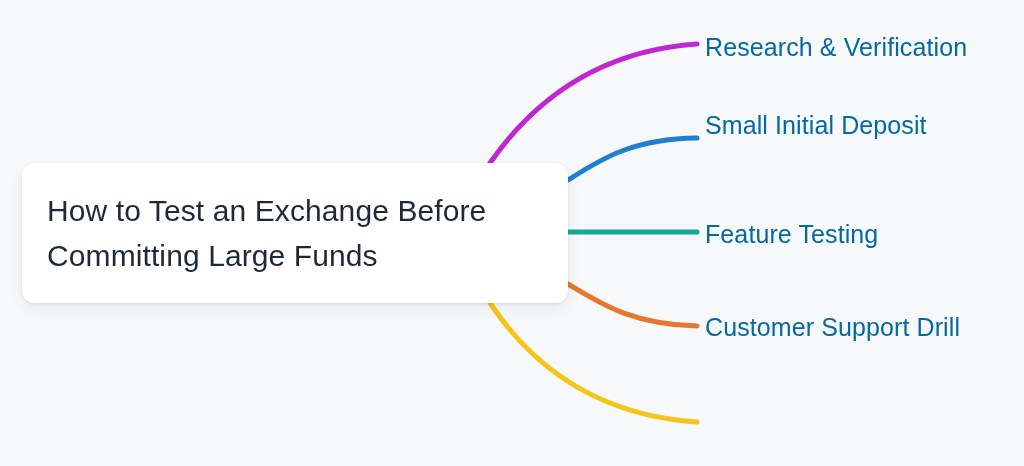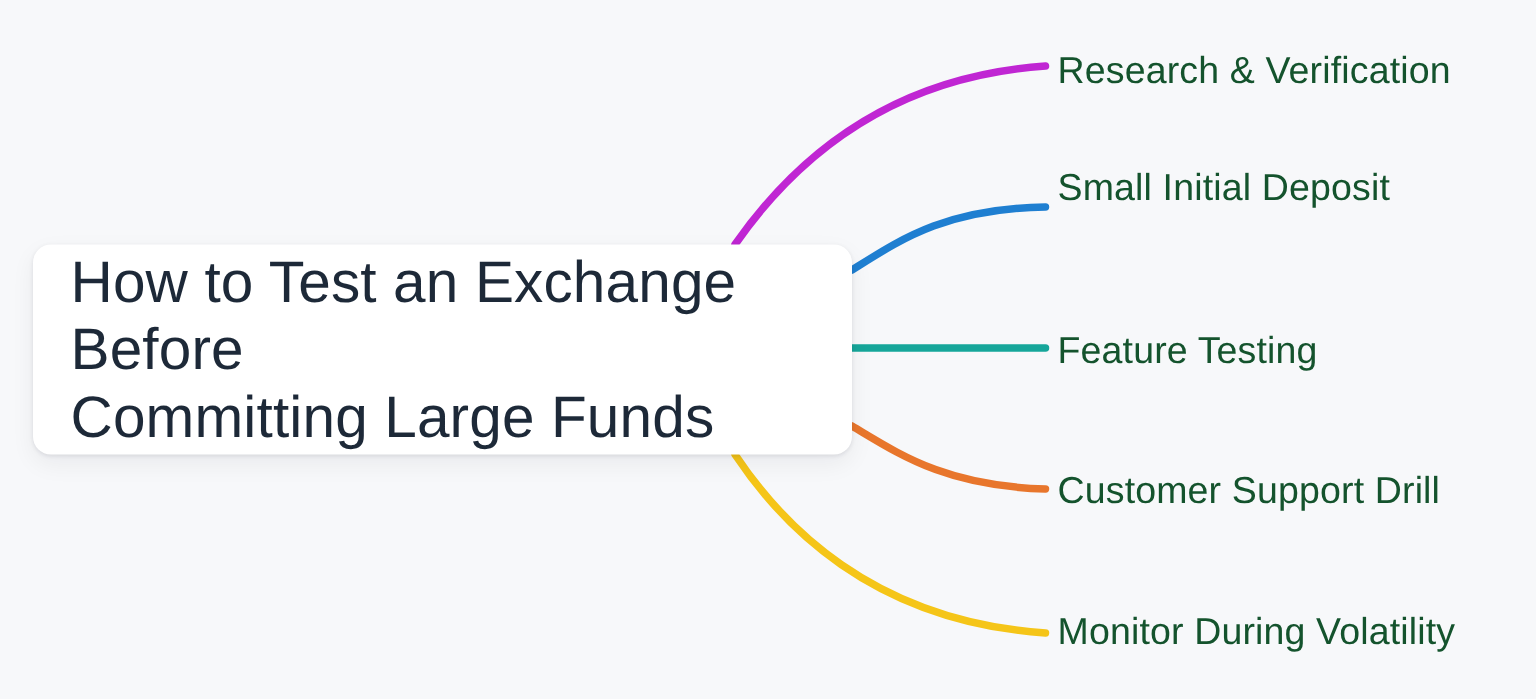--- a/index.html
+++ b/index.html
@@ -36,33 +36,33 @@
     border-radius: 12px;
     box-shadow: 0 1px 3px rgba(16, 24, 40, 0.10), 0 6px 16px rgba(16, 24, 40, 0.06);
     box-sizing: border-box;
     display: flex;
     flex-direction: column;
     justify-content: center;
     padding: 0 24px 0 25px;
     z-index: 3;
   }
   #central-node-title {
-    font-size: 39px;
+    font-size: 30px;
     line-height: 45px;
     color: #1d2938;
     letter-spacing: 0.1px;
     white-space: pre-line;
     font-weight: 400;
   }
   .branch-label {
     position: absolute;
     left: 705px;
     font-size: 25px;
     line-height: 30px;
-    color: #14532d;
+    color: #0369a1;
     white-space: nowrap;
     letter-spacing: 0.1px;
     z-index: 2;
   }
 </style>
 </head>
 <body style="background: rgb(247, 248, 250);">
 
 <div id="mindmap-root" style="background: rgb(247, 248, 250);">
 
@@ -76,15 +76,14 @@
 
   <div id="central-node" style="background: rgb(255, 255, 255);">
     <div id="central-node-title" style="color: rgb(29, 41, 56);">How to Test an Exchange Before
 Committing Large Funds</div>
   </div>
 
   <div class="branch-label" style="top:32px">Research &amp; Verification</div>
   <div class="branch-label" style="top:110px">Small Initial Deposit</div>
   <div class="branch-label" style="top:219px">Feature Testing</div>
   <div class="branch-label" style="top:312px">Customer Support Drill</div>
-  <div class="branch-label" style="top:406px">Monitor During Volatility</div>
 
 </div>
 
 </body></html>

